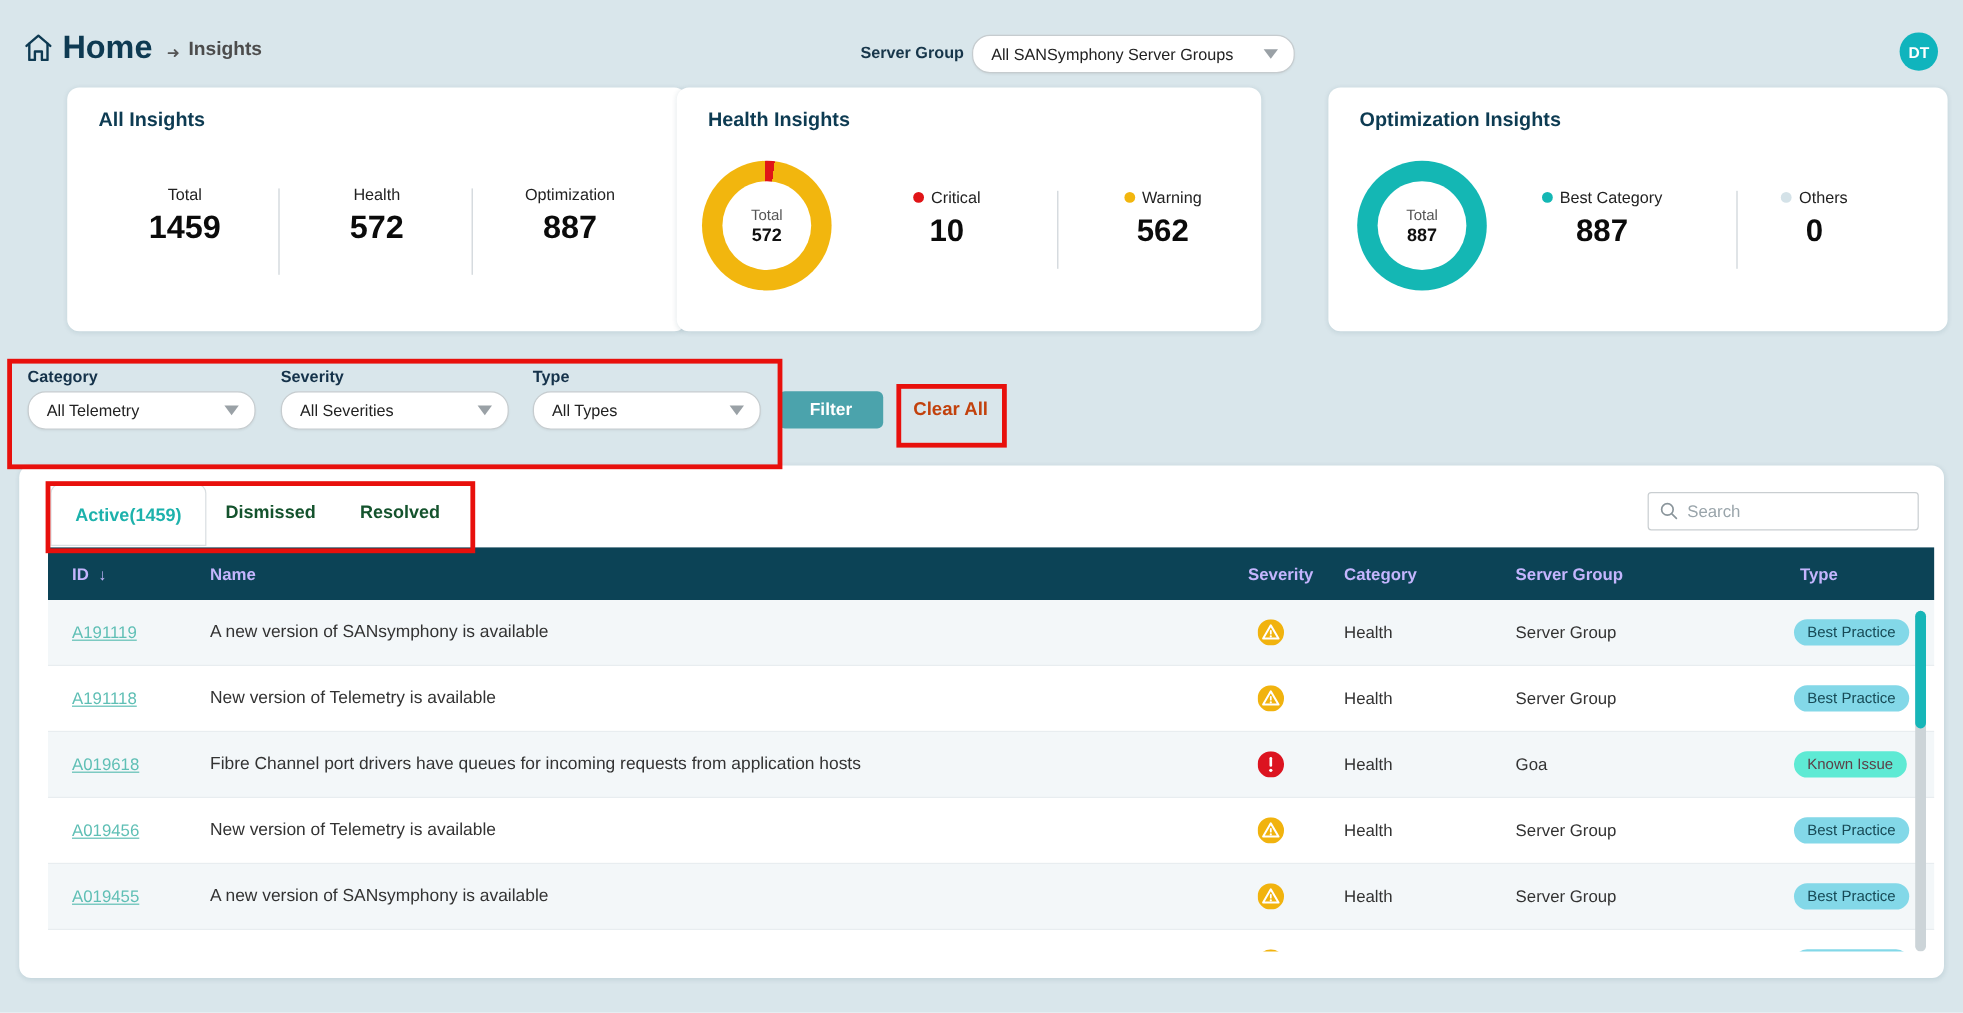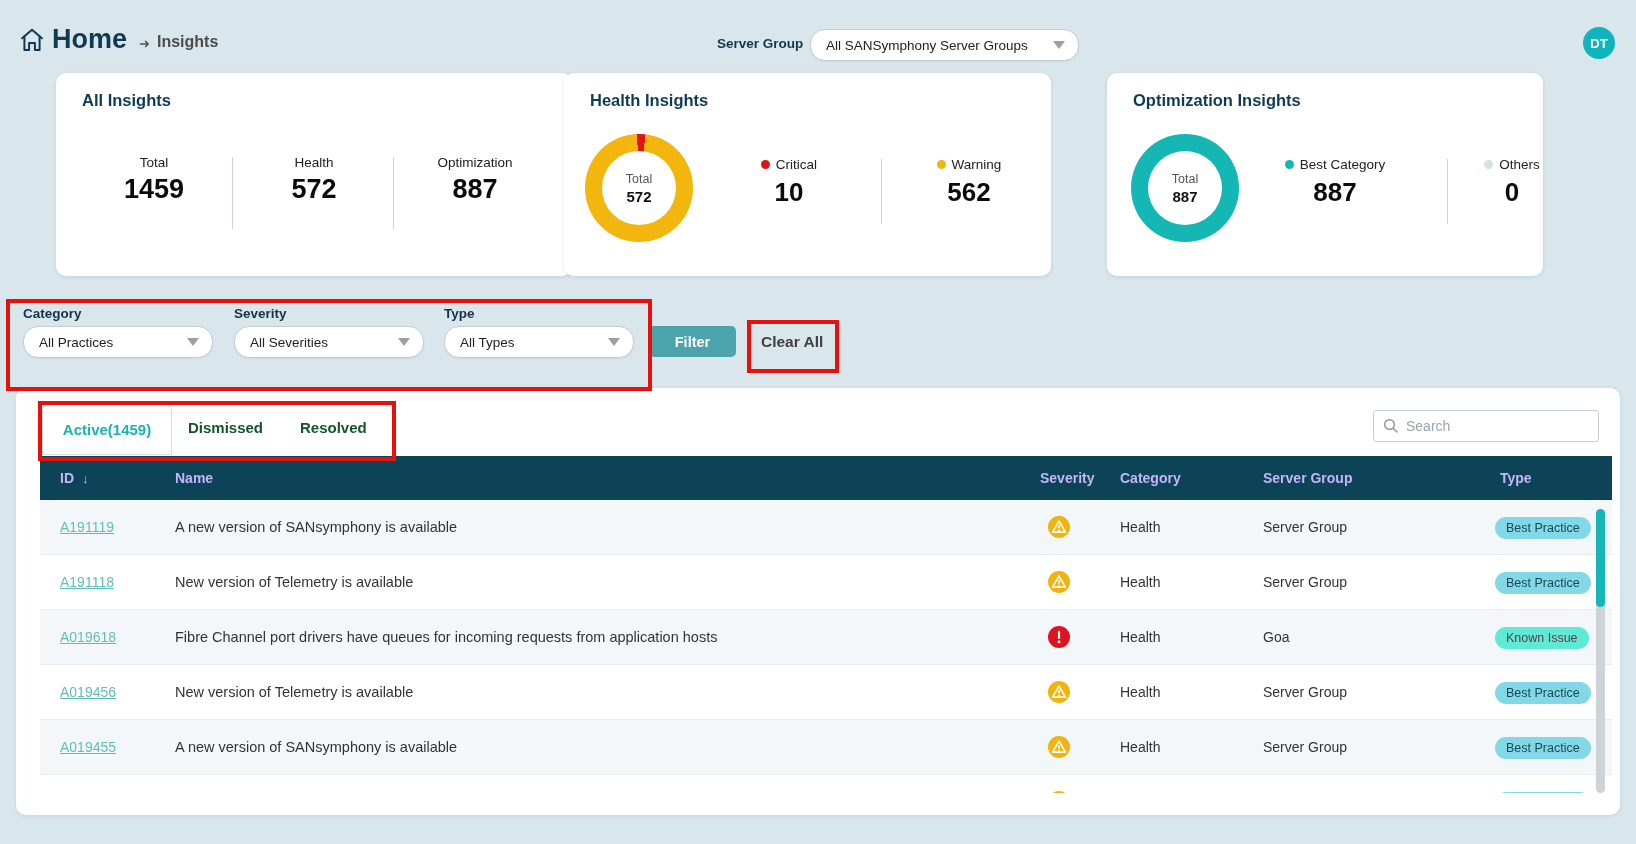--- a/index.html
+++ b/index.html
@@ -14,21 +14,21 @@
   .dropdown{background:#fff;border:1px solid #c6cccf;border-radius:15px;box-shadow:0 1px 2px rgba(0,0,0,.06);display:flex;align-items:center;}
   .dropdown .dd-val{padding-left:15px;font-size:13.5px;color:#222;flex:1;white-space:nowrap;overflow:hidden;}
   .dd-caret{width:0;height:0;border-left:6px solid transparent;border-right:6px solid transparent;border-top:8px solid #9aa1a6;margin-right:13px;}
   #sg-dd{left:810px;top:29px;width:267px;height:30px;}
   .avatar{left:1583px;top:27px;width:32px;height:32px;border-radius:50%;background:#10b4bd;color:#fff;font-size:13px;font-weight:bold;display:flex;align-items:center;justify-content:center;}
 
   
   .card{position:absolute;top:73px;height:203px;background:#fff;border-radius:10px;box-shadow:0 1px 4px rgba(13,60,82,.10);}
   #card-all{left:16px;width:516px;margin-left:40px;}
   #card-health{left:564px;width:487px;}
-  #card-opt{left:1107px;width:436px;}
+  #card-opt{left:1107px;width:516px;}
   .card-title{position:absolute;left:26px;top:18px;font-size:16.5px;font-weight:bold;color:#0d3b52;}
   .stat{position:absolute;top:82px;text-align:center;}
   .stat .lbl{font-size:13.5px;color:#222;}
   .stat .val{font-size:27px;font-weight:bold;color:#0b0b0b;margin-top:4px;}
   .vdiv{position:absolute;width:1px;background:#ccd3d7;}
   .donut{position:absolute;width:108px;height:108px;border-radius:50%;}
   .donut::after{content:"";position:absolute;left:17px;top:17px;width:74px;height:74px;border-radius:50%;background:#fff;}
   #donut-health{background:conic-gradient(from -2deg,#e01417 0 9deg,#f2b60e 9deg 360deg);}
   #donut-opt{background:#14b7b4;}
   .donut-center{position:absolute;width:108px;height:108px;display:flex;flex-direction:column;align-items:center;justify-content:center;z-index:2;}
@@ -36,21 +36,21 @@
   .donut-center .dval{font-size:15px;font-weight:bold;color:#111;margin-top:2px;}
   .leg{position:absolute;top:84px;text-align:center;}
   .leg .lrow{font-size:13.5px;color:#222;display:flex;align-items:center;justify-content:center;gap:6px;}
   .leg .dot{width:9px;height:9px;border-radius:50%;display:inline-block;}
   .leg .lval{font-size:26px;font-weight:bold;color:#0b0b0b;margin-top:5px;}
 
   
   .flt-label{font-size:13.5px;font-weight:bold;color:#15324a;top:306px;}
   .flt-dd{top:326px;width:188px;height:30px;}
   .btn-filter{left:649px;top:326px;width:87px;height:31px;background:#4ba3ac;border:none;border-radius:5px;color:#fff;font-size:14.5px;font-weight:bold;font-family:"Liberation Sans",sans-serif;display:flex;align-items:center;justify-content:center;cursor:pointer;}
-  .clear-all{left:761px;top:333px;font-size:15.5px;font-weight:bold;color:#404040;cursor:pointer;}
+  .clear-all{left:761px;top:333px;font-size:15.5px;font-weight:bold;color:#c2410c;cursor:pointer;}
 
   
   .redbox{position:absolute;border:4px solid #e8100c;z-index:20;pointer-events:none;}
   #rb-filters{left:6px;top:299px;width:638px;height:84px;}
   #rb-clear{left:747px;top:320px;width:84px;height:45px;}
   #rb-tabs{left:38px;top:401px;width:350px;height:52px;}
 
   
   #main-card{left:16px;top:388px;width:1604px;height:427px;background:#fff;border-radius:10px;box-shadow:0 1px 4px rgba(13,60,82,.10);}
   .tab-active{position:absolute;left:26px;top:15px;width:128px;height:50px;background:#fff;border:1px solid #d9dee1;border-radius:8px 8px 0 0;display:flex;align-items:center;justify-content:center;font-size:15px;font-weight:bold;color:#1db2ac;cursor:pointer;}
@@ -166,21 +166,21 @@
       <div class="lrow">
           <span class="dot" style="background:#d4e2e8;"></span>
           <span>Others</span>
         </div>
       <div class="lval">0</div>
     </div>
   </div>
 
   <span class="abs flt-label" style="left:23px;">Category</span>
   <div class="abs dropdown flt-dd" style="left:23px;">
-    <span class="dd-val">All Practices</span>
+    <span class="dd-val">All Telemetry</span>
     <span class="dd-caret"></span>
   </div>
   <span class="abs flt-label" style="left:234px;">Severity</span>
   <div class="abs dropdown flt-dd" style="left:234px;">
     <span class="dd-val">All Severities</span>
     <span class="dd-caret"></span>
   </div>
   <span class="abs flt-label" style="left:444px;">Type</span>
   <div class="abs dropdown flt-dd" style="left:444px;">
     <span class="dd-val">All Types</span>

